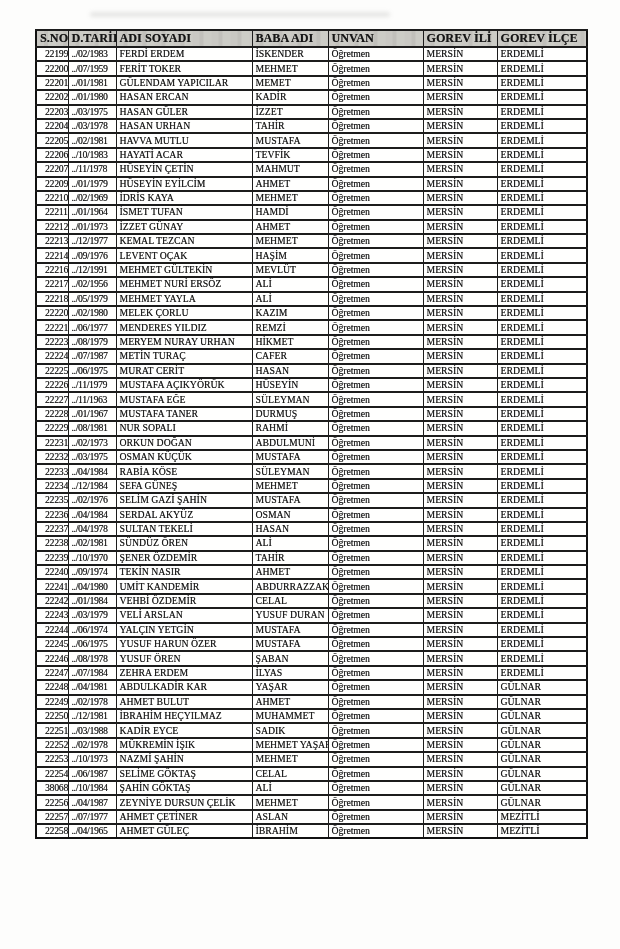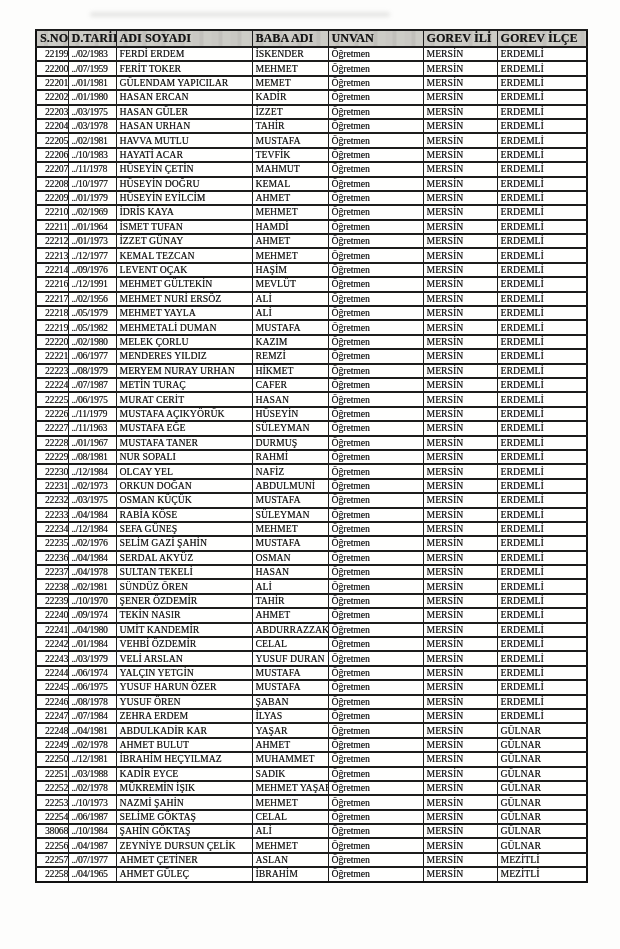--- a/index.html
+++ b/index.html
@@ -148,29 +148,20 @@
       <tr>
     <td class="c-sno">22207</td>
     <td class="c-date">../11/1978</td>
     <td class="c-name">HÜSEYİN ÇETİN</td>
     <td class="c-father">MAHMUT</td>
     <td class="c-title">Öğretmen</td>
     <td class="c-prov">MERSİN</td>
     <td class="c-dist">ERDEMLİ</td>
   </tr>
       <tr>
-    <td class="c-sno">22208</td>
-    <td class="c-date">../10/1977</td>
-    <td class="c-name">HÜSEYİN DOĞRU</td>
-    <td class="c-father">KEMAL</td>
-    <td class="c-title">Öğretmen</td>
-    <td class="c-prov">MERSİN</td>
-    <td class="c-dist">ERDEMLİ</td>
-  </tr>
-      <tr>
     <td class="c-sno">22209</td>
     <td class="c-date">../01/1979</td>
     <td class="c-name">HÜSEYİN EYİLCİM</td>
     <td class="c-father">AHMET</td>
     <td class="c-title">Öğretmen</td>
     <td class="c-prov">MERSİN</td>
     <td class="c-dist">ERDEMLİ</td>
   </tr>
       <tr>
     <td class="c-sno">22210</td>
@@ -238,29 +229,20 @@
       <tr>
     <td class="c-sno">22218</td>
     <td class="c-date">../05/1979</td>
     <td class="c-name">MEHMET YAYLA</td>
     <td class="c-father">ALİ</td>
     <td class="c-title">Öğretmen</td>
     <td class="c-prov">MERSİN</td>
     <td class="c-dist">ERDEMLİ</td>
   </tr>
       <tr>
-    <td class="c-sno">22219</td>
-    <td class="c-date">../05/1982</td>
-    <td class="c-name">MEHMETALİ DUMAN</td>
-    <td class="c-father">MUSTAFA</td>
-    <td class="c-title">Öğretmen</td>
-    <td class="c-prov">MERSİN</td>
-    <td class="c-dist">ERDEMLİ</td>
-  </tr>
-      <tr>
     <td class="c-sno">22220</td>
     <td class="c-date">../02/1980</td>
     <td class="c-name">MELEK ÇORLU</td>
     <td class="c-father">KAZIM</td>
     <td class="c-title">Öğretmen</td>
     <td class="c-prov">MERSİN</td>
     <td class="c-dist">ERDEMLİ</td>
   </tr>
       <tr>
     <td class="c-sno">22221</td>
@@ -328,29 +310,20 @@
       <tr>
     <td class="c-sno">22229</td>
     <td class="c-date">../08/1981</td>
     <td class="c-name">NUR SOPALI</td>
     <td class="c-father">RAHMİ</td>
     <td class="c-title">Öğretmen</td>
     <td class="c-prov">MERSİN</td>
     <td class="c-dist">ERDEMLİ</td>
   </tr>
       <tr>
-    <td class="c-sno">22230</td>
-    <td class="c-date">../12/1984</td>
-    <td class="c-name">OLCAY YEL</td>
-    <td class="c-father">NAFİZ</td>
-    <td class="c-title">Öğretmen</td>
-    <td class="c-prov">MERSİN</td>
-    <td class="c-dist">ERDEMLİ</td>
-  </tr>
-      <tr>
     <td class="c-sno">22231</td>
     <td class="c-date">../02/1973</td>
     <td class="c-name">ORKUN DOĞAN</td>
     <td class="c-father">ABDULMUNİ</td>
     <td class="c-title">Öğretmen</td>
     <td class="c-prov">MERSİN</td>
     <td class="c-dist">ERDEMLİ</td>
   </tr>
       <tr>
     <td class="c-sno">22232</td>

